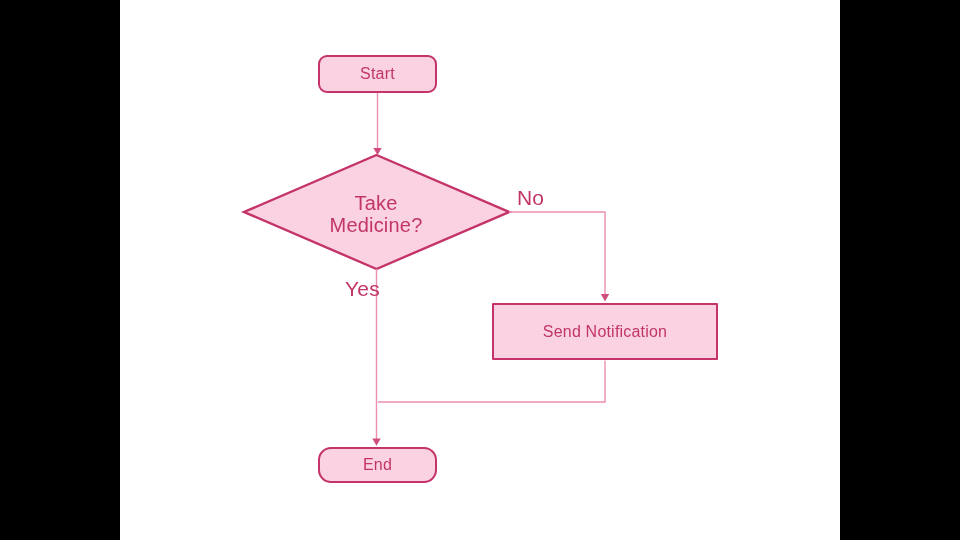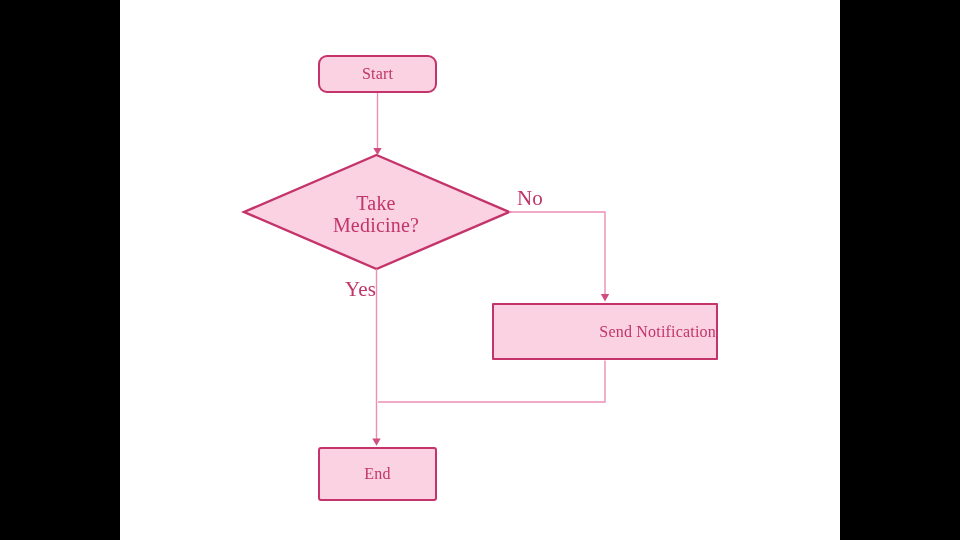--- a/index.html
+++ b/index.html
@@ -7,21 +7,20 @@
     padding: 0;
     background: #000;
     font-family: "Liberation Sans", "DejaVu Sans", sans-serif;
   }
   .stage {
     position: relative;
     width: 960px;
     height: 540px;
     background: #ffffff;
     overflow: hidden;
-    font-family: Liberation Serif, serif;
   }
   .letterbox {
     position: absolute;
     top: 0;
     height: 540px;
     background: #000000;
     z-index: 4;
   }
   .letterbox.left  { left: 0; width: 120px; }
   .letterbox.right { left: 840px; width: 120px; }
@@ -59,26 +58,25 @@
   }
   .node-start {
     left: 318px; top: 55px;
     width: 119px; height: 38px;
     border-radius: 9px;
   }
   .node-send {
     left: 492px; top: 303px;
     width: 226px; height: 57px;
     border-radius: 1px;
-    justify-content: flex-end;
   }
   .node-end {
     left: 318px; top: 447px;
-    width: 119px; height: 54px;
-    border-radius: 3px;
+    width: 119px; height: 36px;
+    border-radius: 13px;
   }
   .diamond-label {
     position: absolute;
     z-index: 3;
     left: 296px; top: 192px;
     width: 160px;
     text-align: center;
     color: #C23568;
     font-size: 20px;
     line-height: 22px;

